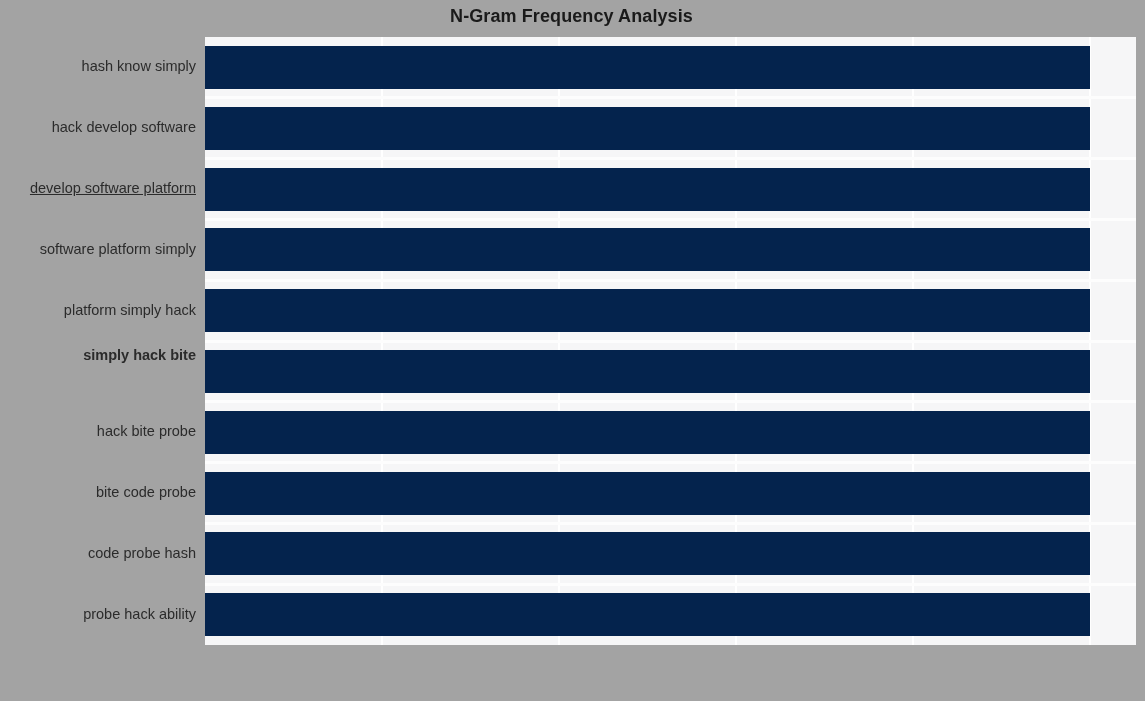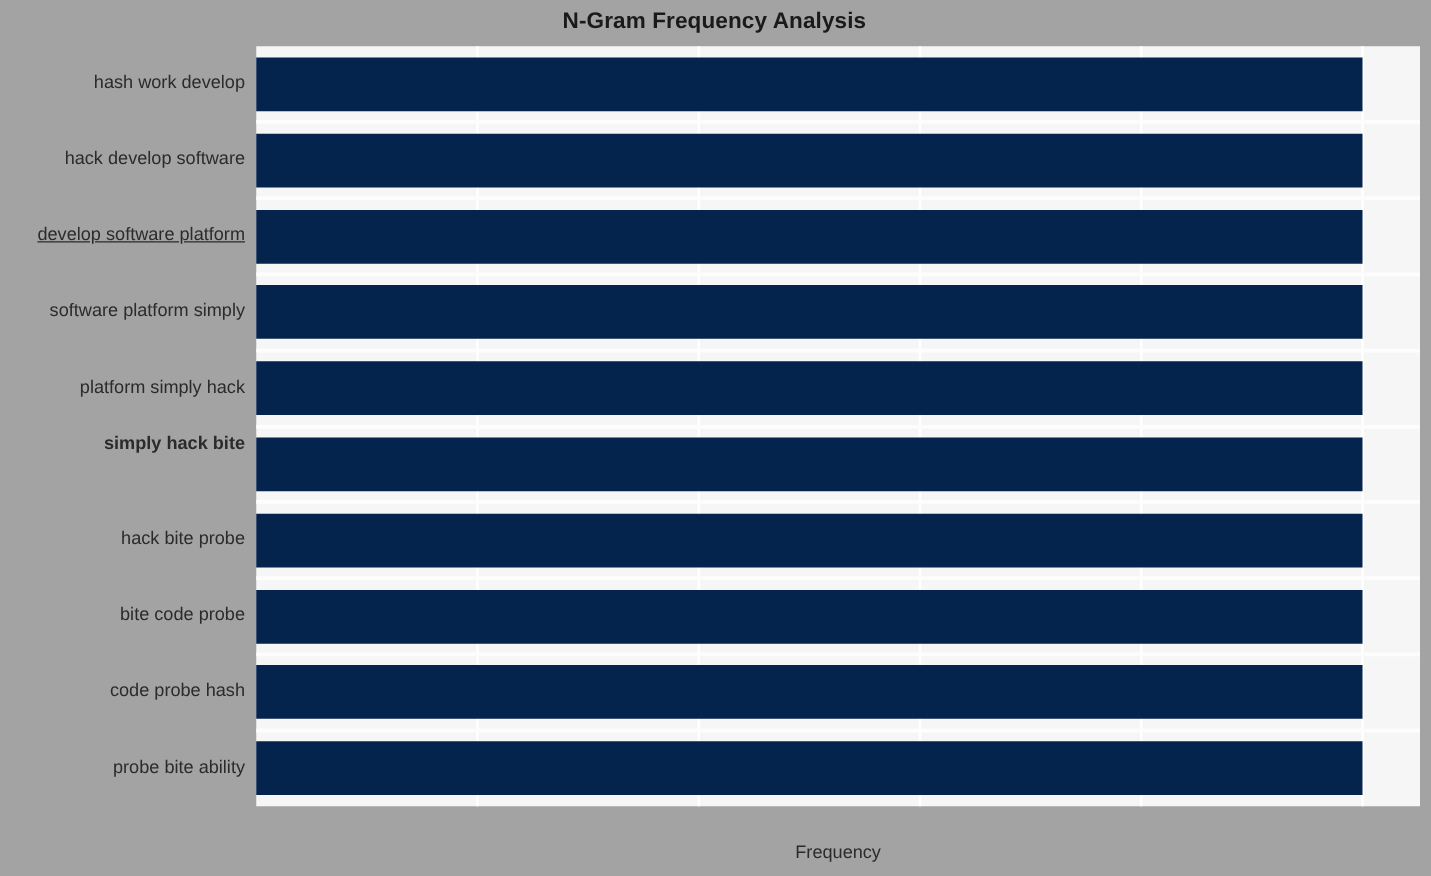--- a/index.html
+++ b/index.html
@@ -149,28 +149,27 @@
       <div class="bar" title="software platform simply: 1" style="top: 191.3px; height: 43px; width: 885px; background: rgb(4, 35, 77);"></div>
       <div class="bar" title="platform simply hack: 1" style="top: 252.1px; height: 43px; width: 885px; background: rgb(4, 35, 77);"></div>
       <div class="bar" title="simply hack bite: 1" style="top: 312.9px; height: 43px; width: 885px; background: rgb(4, 35, 77);"></div>
       <div class="bar" title="hack bite code: 1" style="top: 373.7px; height: 43px; width: 885px; background: rgb(4, 35, 77);"></div>
       <div class="bar" title="bite code probe: 1" style="top: 434.5px; height: 43px; width: 885px; background: rgb(4, 35, 77);"></div>
       <div class="bar" title="code probe work: 1" style="top: 495.3px; height: 43px; width: 885px; background: rgb(4, 35, 77);"></div>
       <div class="bar" title="probe work ability: 1" style="top: 556.1px; height: 43px; width: 885px; background: rgb(4, 35, 77);"></div>
     </div>
 
   <div id="y-axis-labels">
-      <div class="ylabel" style="top: 58.4px;">hash work develop</div>
+      <div class="ylabel" style="top: 58.4px;">hash know simply</div>
       <div class="ylabel" style="top: 119.2px;">hack develop software</div>
       <div class="ylabel" style="top: 180px; text-decoration: underline;">develop software platform</div>
       <div class="ylabel" style="top: 240.8px;">software platform simply</div>
       <div class="ylabel" style="top: 301.6px;">platform simply hack</div>
       <div class="ylabel" style="top: 347px; font-weight: bold;">simply hack bite</div>
       <div class="ylabel" style="top: 423.2px;">hack bite probe</div>
       <div class="ylabel" style="top: 484px;">bite code probe</div>
       <div class="ylabel" style="top: 544.8px;">code probe hash</div>
-      <div class="ylabel" style="top: 605.6px;">probe bite ability</div>
+      <div class="ylabel" style="top: 605.6px;">probe hack ability</div>
     </div>
 
 
-  <div id="x-axis-title">Frequency</div>
 
 </div>
 
 </body></html>

